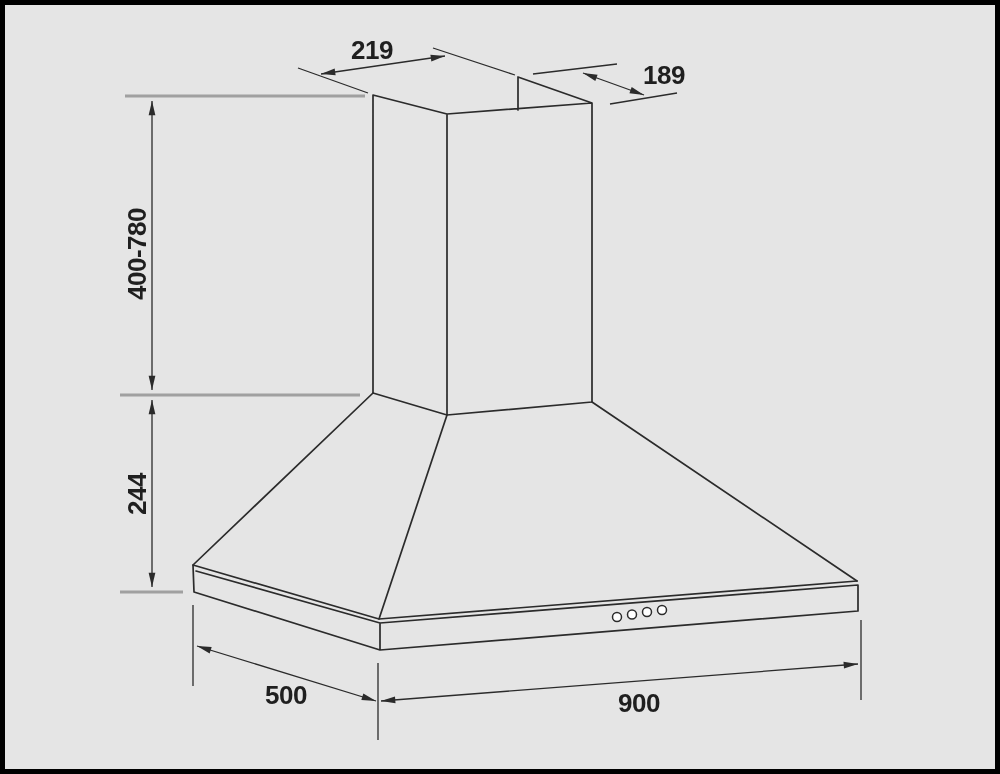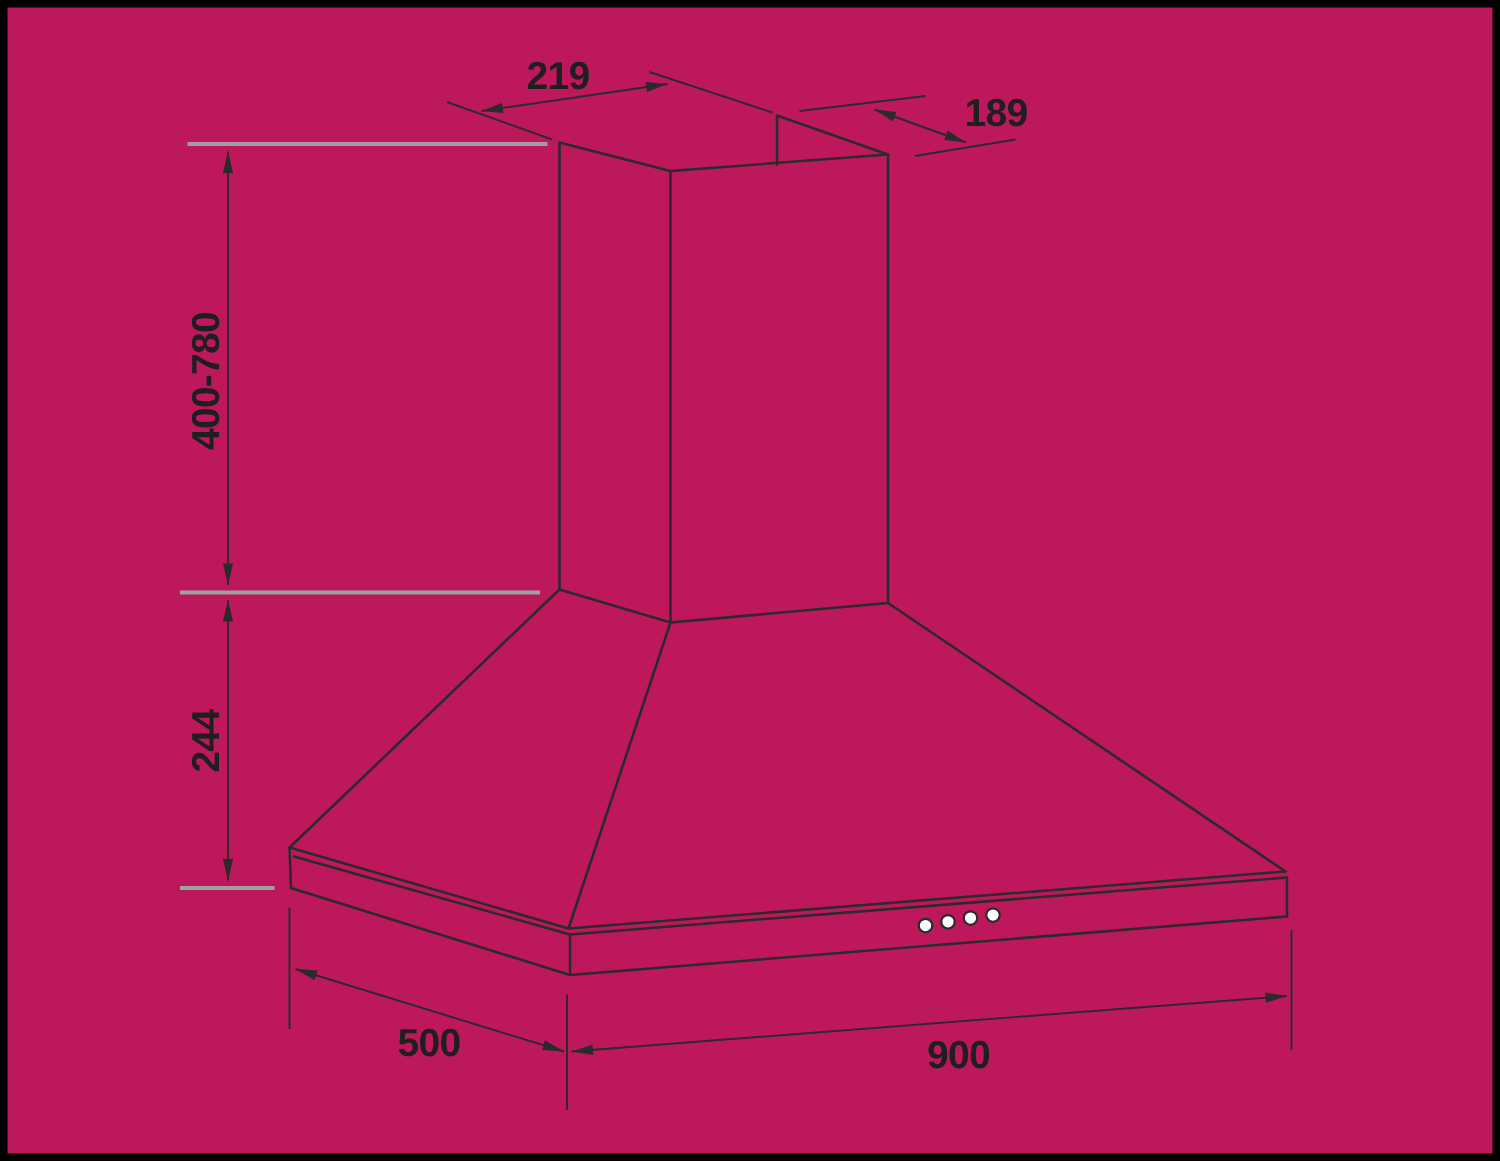--- a/index.html
+++ b/index.html
@@ -4,21 +4,21 @@
 <style>
   html, body {
     margin: 0;
     padding: 0;
     background: #ffffff;
   }
   .page {
     position: relative;
     width: 1000px;
     height: 774px;
-    background: #be185d;
+    background: #e5e5e5;
     overflow: hidden;
   }
   svg.drawing {
     display: block;
     width: 1000px;
     height: 774px;
   }
   .outline {
     fill: none;
     stroke: #2b2b2b;

